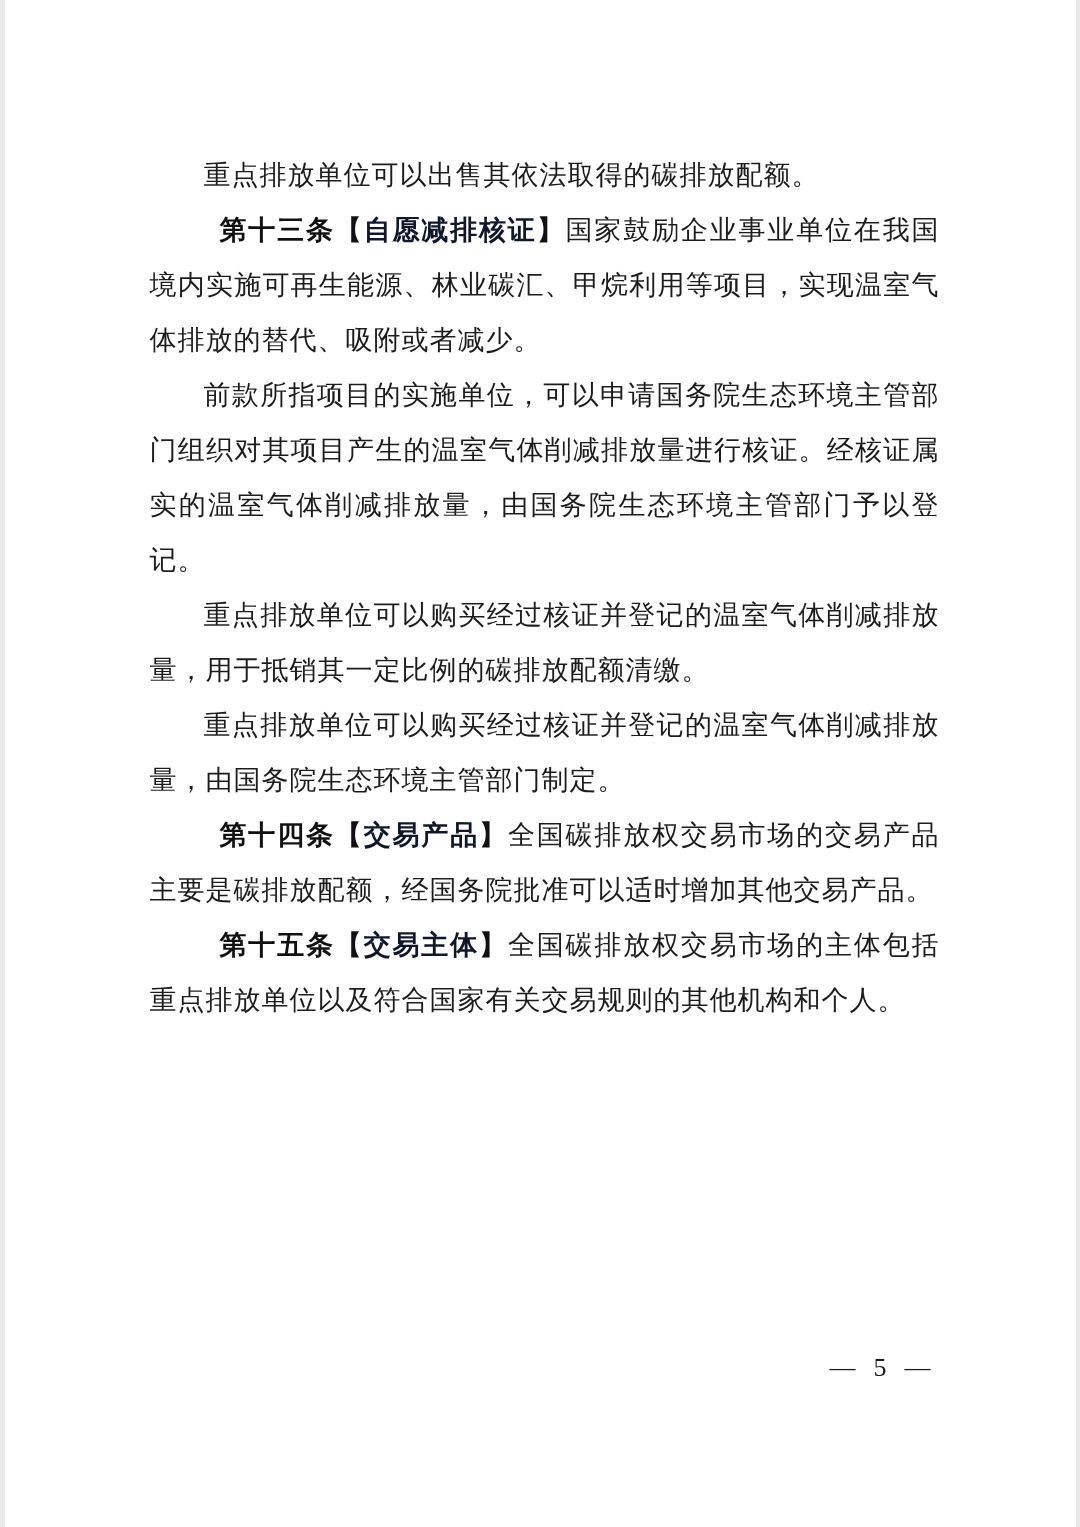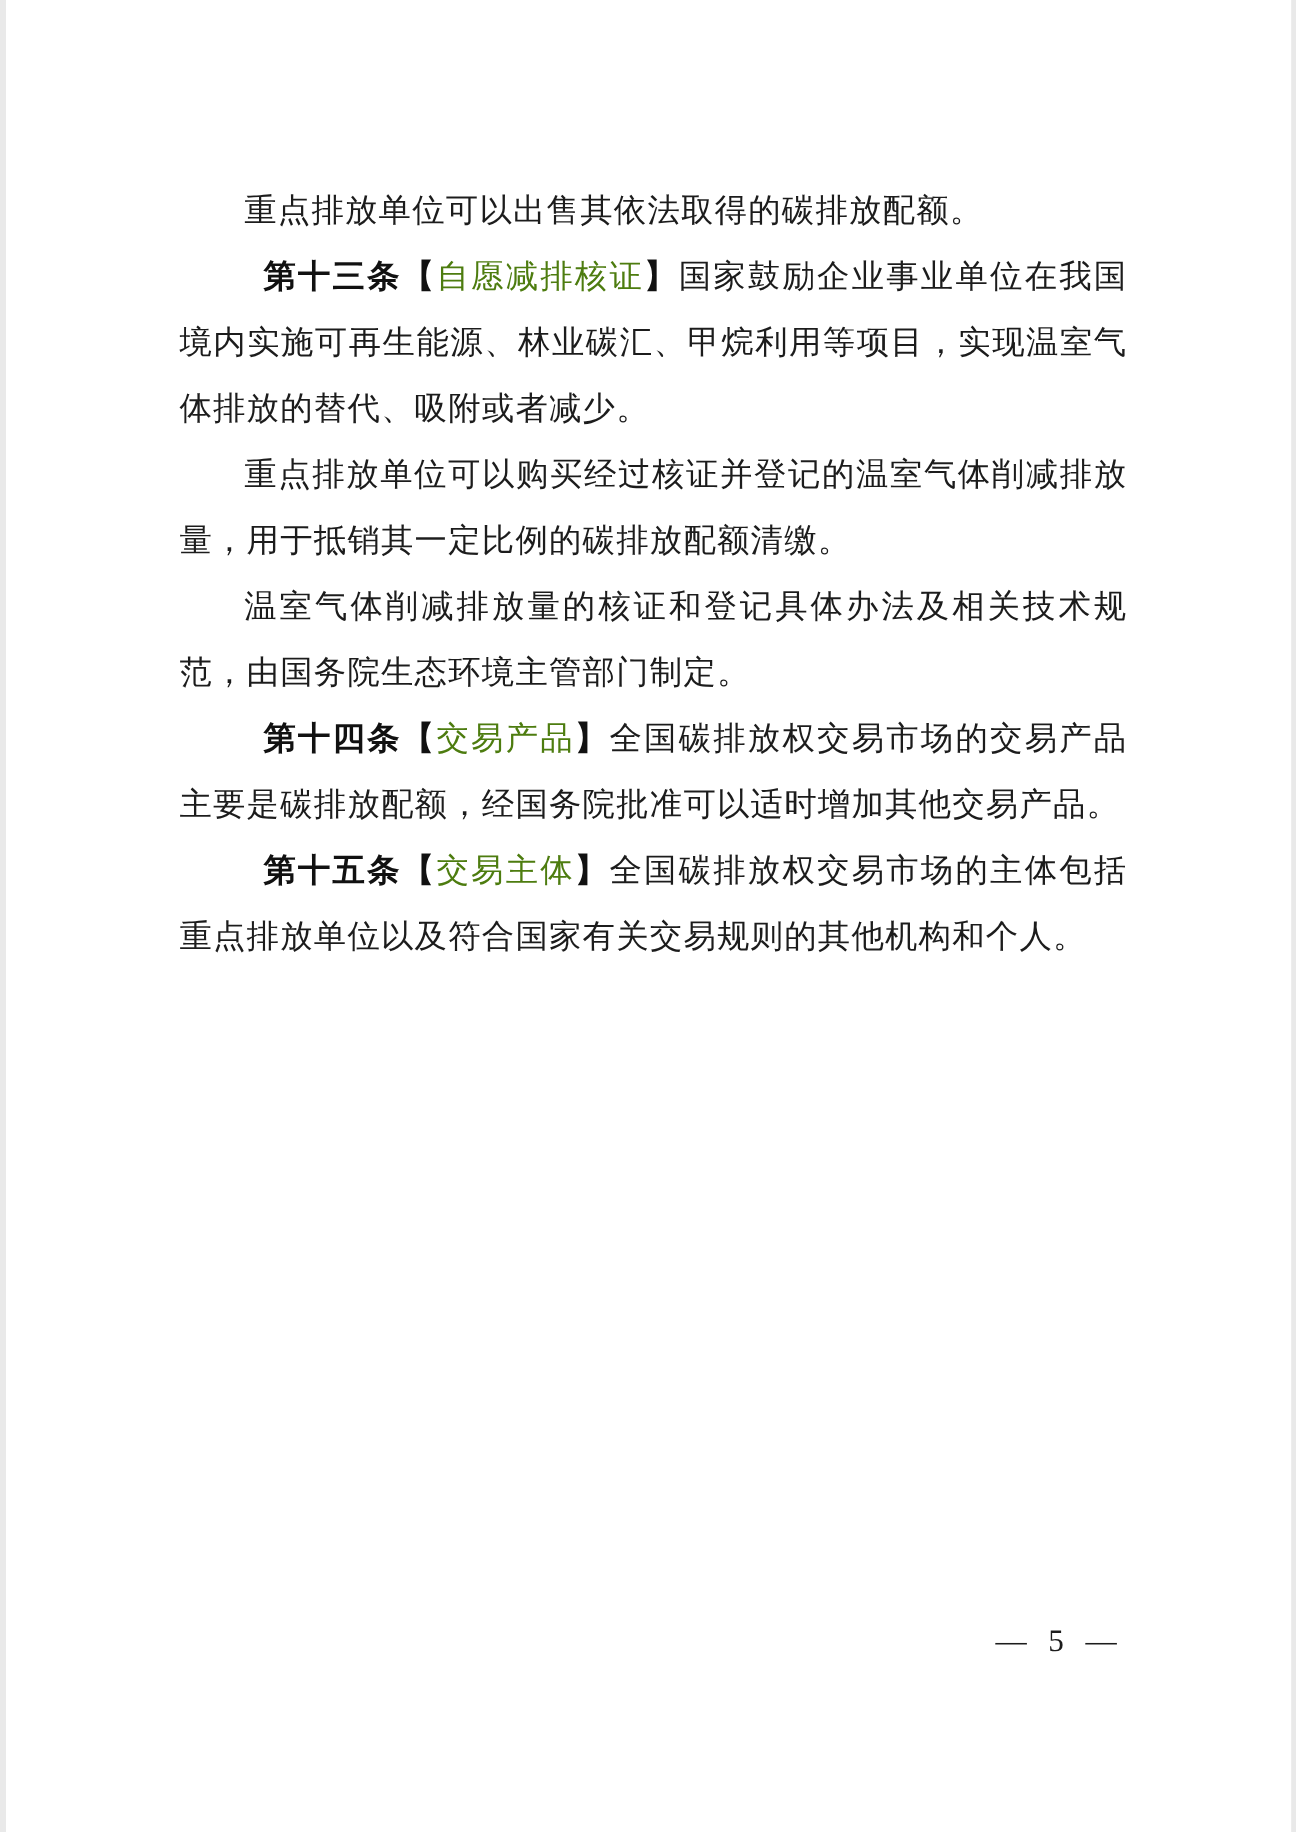--- a/index.html
+++ b/index.html
@@ -38,21 +38,22 @@
     font-weight: 700;
     color: #111111;
     margin-left: 16px;
   }
   .bracket {
     font-family: "Liberation Sans", sans-serif;
     font-weight: 700;
     color: #111111;
   }
   .label {
-    color: #4d7c0f;
+    color: #0f172a;
+    font-weight: bold;
   }
   .footer {
     position: absolute;
     top: 1348px;
     right: 145px;
     font-size: 26px;
     line-height: 40px;
     color: #1c1c1c;
     letter-spacing: 0;
     display: flex;
@@ -69,24 +70,25 @@
 </head>
 <body>
 
 <div class="page">
   <div class="content">
 
     <p class="para"><span>重点排放单位可以出售其依法取得的碳排放配额。</span></p>
 
     <p class="para"><span class="article">第十三条</span><span class="bracket">【</span><span class="label">自愿减排核证</span><span class="bracket">】</span><span>国家鼓励企业事业单位在我国境内实施可再生能源、林业碳汇、甲烷利用等项目，实现温室气体排放的替代、吸附或者减少。</span></p>
 
+    <p class="para"><span>前款所指项目的实施单位，可以申请国务院生态环境主管部门组织对其项目产生的温室气体削减排放量进行核证。经核证属实的温室气体削减排放量，由国务院生态环境主管部门予以登记。</span></p>
 
     <p class="para"><span>重点排放单位可以购买经过核证并登记的温室气体削减排放量，用于抵销其一定比例的碳排放配额清缴。</span></p>
 
-    <p class="para"><span>温室气体削减排放量的核证和登记具体办法及相关技术规范，由国务院生态环境主管部门制定。</span></p>
+    <p class="para"><span>重点排放单位可以购买经过核证并登记的温室气体削减排放量，由国务院生态环境主管部门制定。</span></p>
 
     <p class="para"><span class="article">第十四条</span><span class="bracket">【</span><span class="label">交易产品</span><span class="bracket">】</span><span>全国碳排放权交易市场的交易产品主要是碳排放配额，经国务院批准可以适时增加其他交易产品。</span></p>
 
     <p class="para"><span class="article">第十五条</span><span class="bracket">【</span><span class="label">交易主体</span><span class="bracket">】</span><span>全国碳排放权交易市场的主体包括重点排放单位以及符合国家有关交易规则的其他机构和个人。</span></p>
 
 
 
   </div>
 
   <div class="footer">

